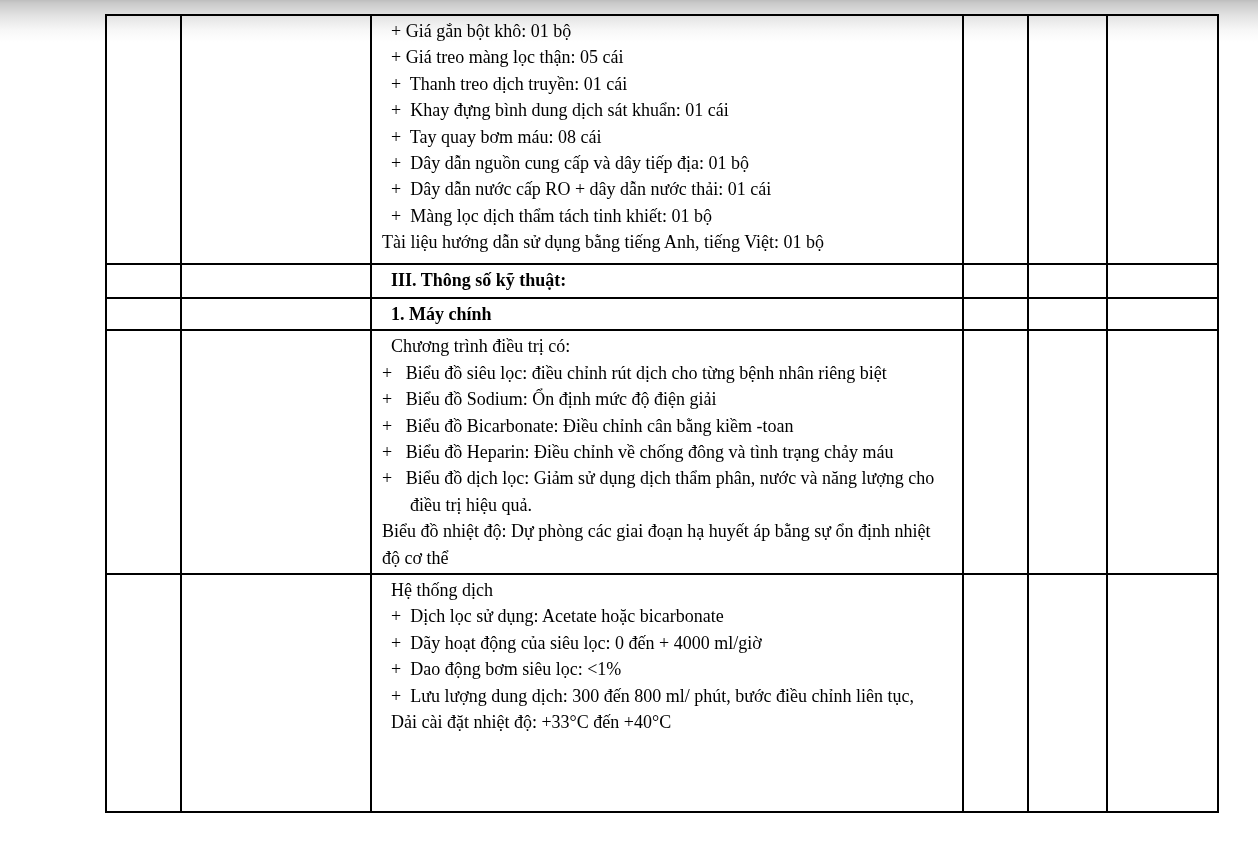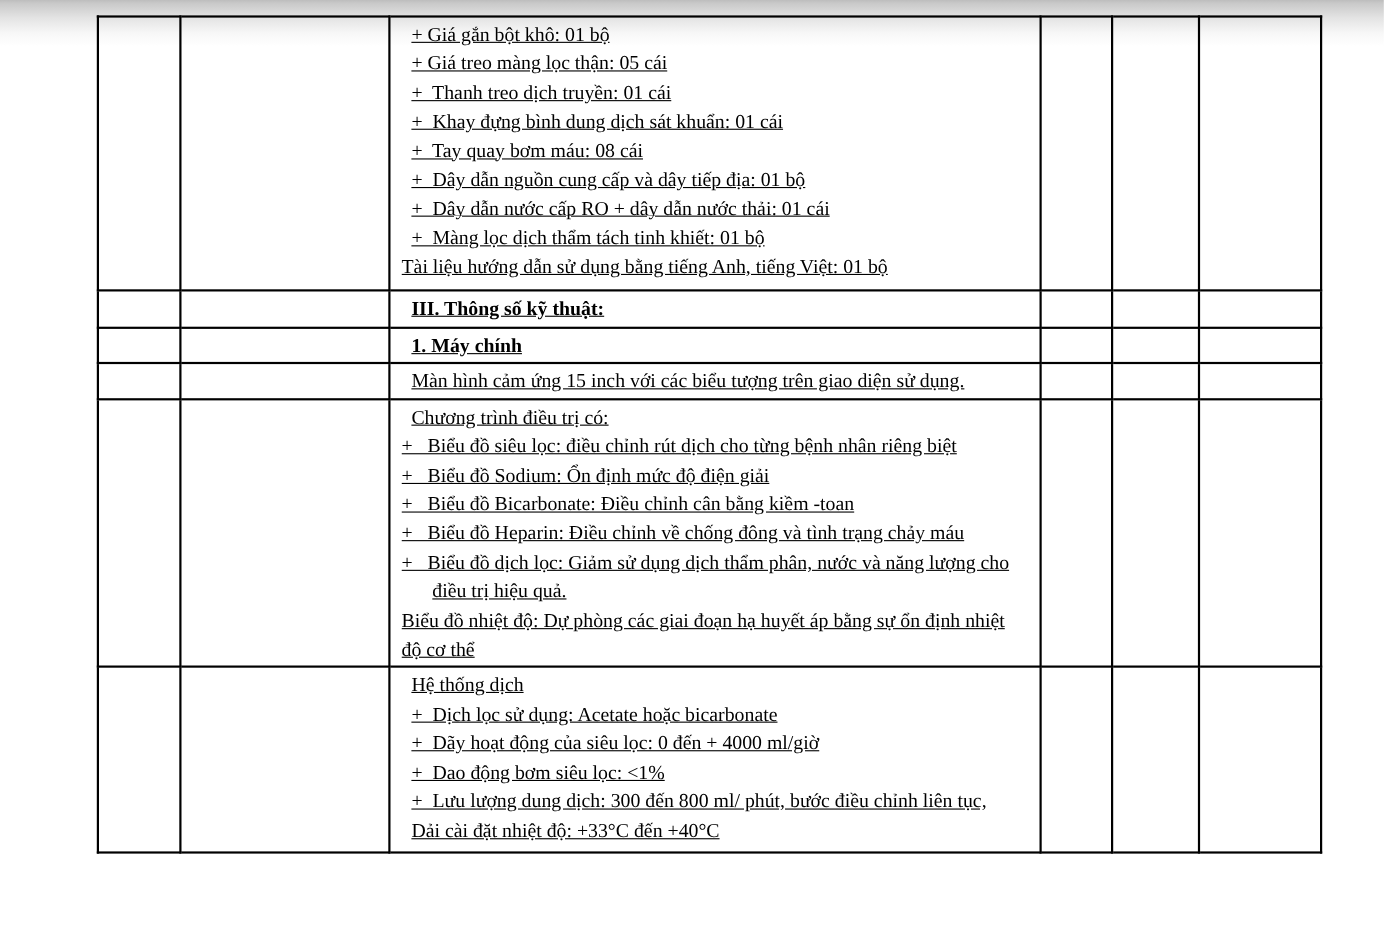--- a/index.html
+++ b/index.html
@@ -10,27 +10,26 @@
     color:#000;
     position:relative;
     overflow:hidden;
   }
   .top-shadow{
     position:absolute;left:0;top:0;width:1258px;height:42px;
     background:linear-gradient(to bottom,#bdbdbd 0px,#c9c9c9 3px,#e3e3e3 16px,#f7f7f7 30px,#ffffff 42px);
     z-index:0;
   }
   table.spec{
-    position:absolute;left:88px;top:14px;
+    position:absolute;left:105px;top:14px;
     width:1112px;
     border-collapse:collapse;
     table-layout:fixed;
     z-index:1;
     background:transparent;
-    text-decoration:underline;
   }
   table.spec td{
     border:2px solid #000;
     vertical-align:top;
     background:transparent;
     padding:0;
   }
   table.spec td.c3{
     padding:2px 4px 2px 10px;
   }
@@ -101,30 +100,20 @@
           <div class="ln i1 bold">1. Máy chính</div>
         </td>
         <td></td>
         <td></td>
         <td></td>
       </tr>
       <tr>
         <td></td>
         <td></td>
         <td class="c3">
-          <div class="ln i1">Màn hình cảm ứng 15 inch với các biểu tượng trên giao diện sử dụng.</div>
-        </td>
-        <td></td>
-        <td></td>
-        <td></td>
-      </tr>
-      <tr>
-        <td></td>
-        <td></td>
-        <td class="c3">
           <div class="ln i1">Chương trình điều trị có:</div>
           <div class="ln i0">+   Biểu đồ siêu lọc: điều chỉnh rút dịch cho từng bệnh nhân riêng biệt</div>
           <div class="ln i0">+   Biểu đồ Sodium: Ổn định mức độ điện giải</div>
           <div class="ln i0">+   Biểu đồ Bicarbonate: Điều chỉnh cân bằng kiềm -toan</div>
           <div class="ln i0">+   Biểu đồ Heparin: Điều chỉnh về chống đông và tình trạng chảy máu</div>
           <div class="ln i0">+   Biểu đồ dịch lọc: Giảm sử dụng dịch thẩm phân, nước và năng lượng cho</div>
           <div class="ln i2">điều trị hiệu quả.</div>
           <div class="ln i0">Biểu đồ nhiệt độ: Dự phòng các giai đoạn hạ huyết áp bằng sự ổn định nhiệt</div>
           <div class="ln i0">độ cơ thể</div>
         </td>

